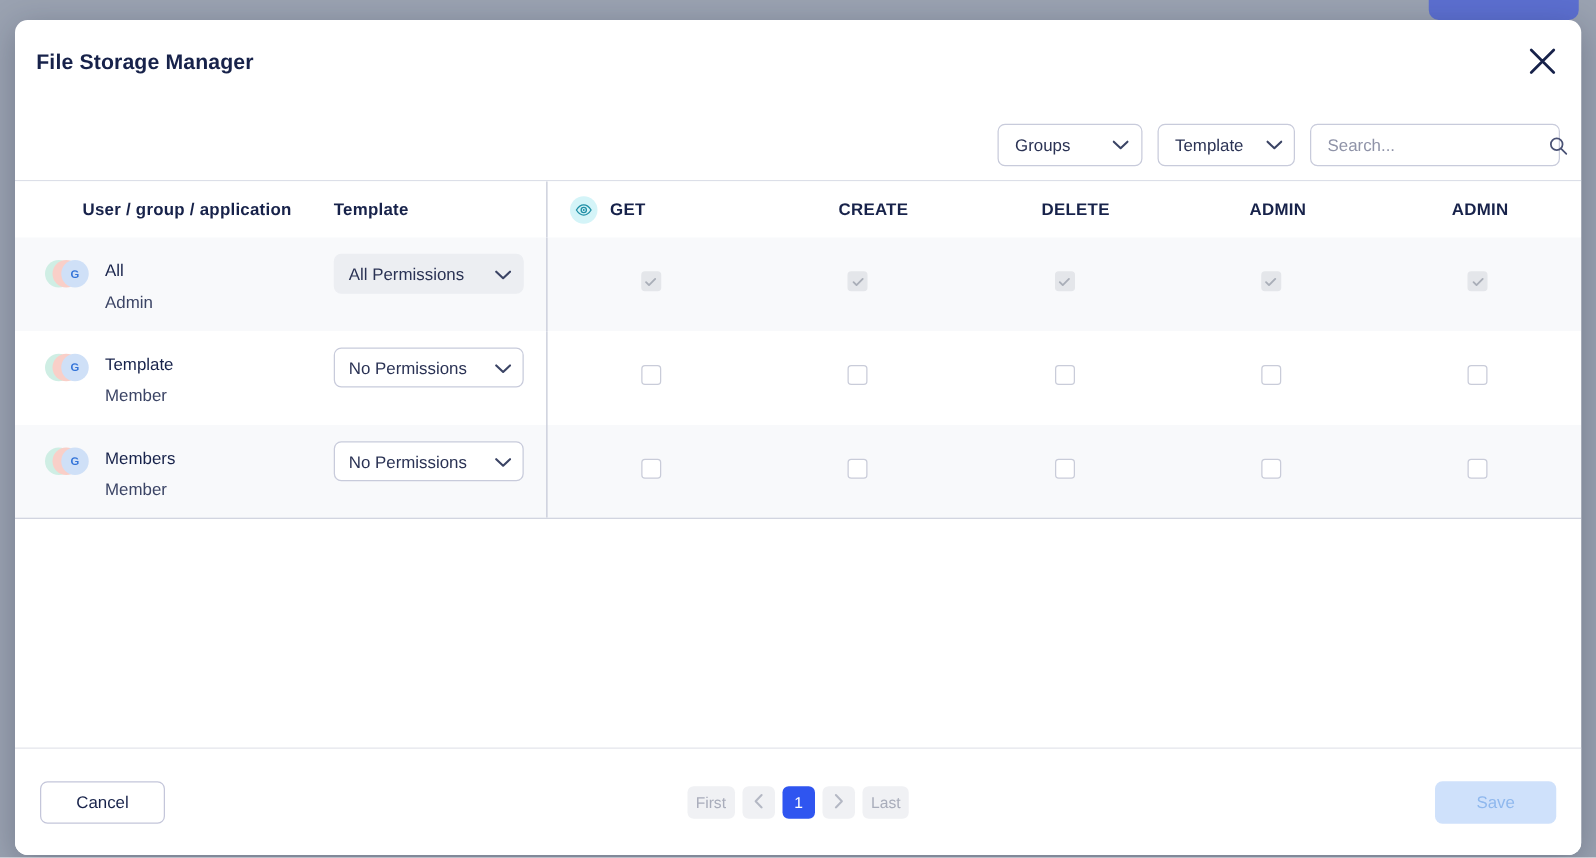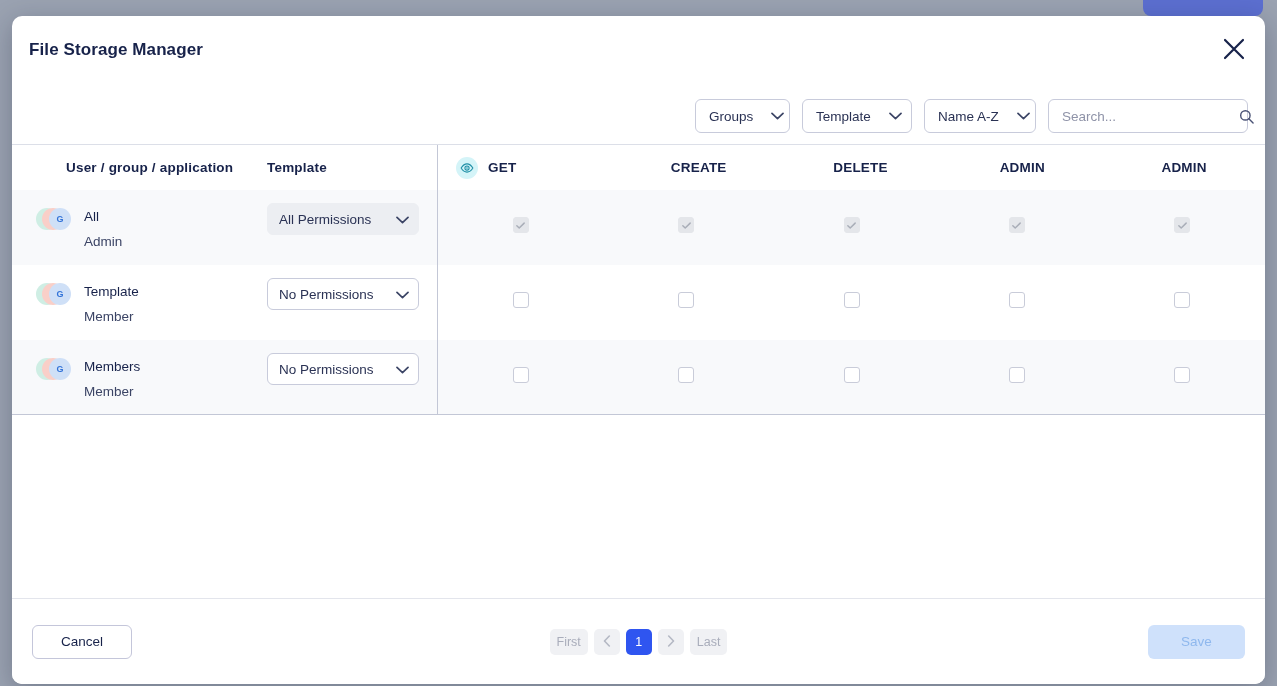--- a/index.html
+++ b/index.html
@@ -79,21 +79,21 @@
     background: #fff;
     display: flex;
     align-items: center;
     padding: 0 10px 0 13px;
     cursor: pointer;
     color: #2a3254;
     font-size: 13.5px;
   }
   .select-box .lbl { flex: 1 1 auto; white-space: nowrap; }
   .select-box .chev { margin-left: 18px; display: flex; }
-  .sel-groups   { width: 95px; margin-left: 48px; }
+  .sel-groups   { width: 116px; margin-left: 48px; }
   .sel-template { width: 110px; }
   .sel-sort     { width: 112px; }
 
   .search-box {
     position: relative;
     width: 200px; height: 34px;
     border: 1px solid #c8cbdb;
     border-radius: 6px;
     background: #fff;
     display: flex; align-items: center;
@@ -329,28 +329,20 @@
 
     <div class="select-box sel-template">
       <span class="lbl">Template</span>
       <span class="chev">
         <svg width="13" height="8" viewBox="0 0 13 8">
             <path d="M1 1.4 L6.5 6.6 L12 1.4" stroke="#3b4465" stroke-width="1.7" fill="none" stroke-linecap="round" stroke-linejoin="round"></path>
           </svg>
       </span>
     </div>
 
-    <div class="select-box sel-sort">
-      <span class="lbl">Name A-Z</span>
-      <span class="chev">
-        <svg width="13" height="8" viewBox="0 0 13 8">
-            <path d="M1 1.4 L6.5 6.6 L12 1.4" stroke="#3b4465" stroke-width="1.7" fill="none" stroke-linecap="round" stroke-linejoin="round"></path>
-          </svg>
-      </span>
-    </div>
 
     <div class="search-box">
       <input type="text" placeholder="Search..." style="">
       <span class="search-ico">
         <svg width="15" height="15" viewBox="0 0 16 16">
           <circle cx="6.8" cy="6.8" r="5" stroke="#4a5275" stroke-width="1.5" fill="none"></circle>
           <path d="M10.5 10.5 L15 15" stroke="#4a5275" stroke-width="1.5" stroke-linecap="round"></path>
         </svg>
       </span>
     </div>

